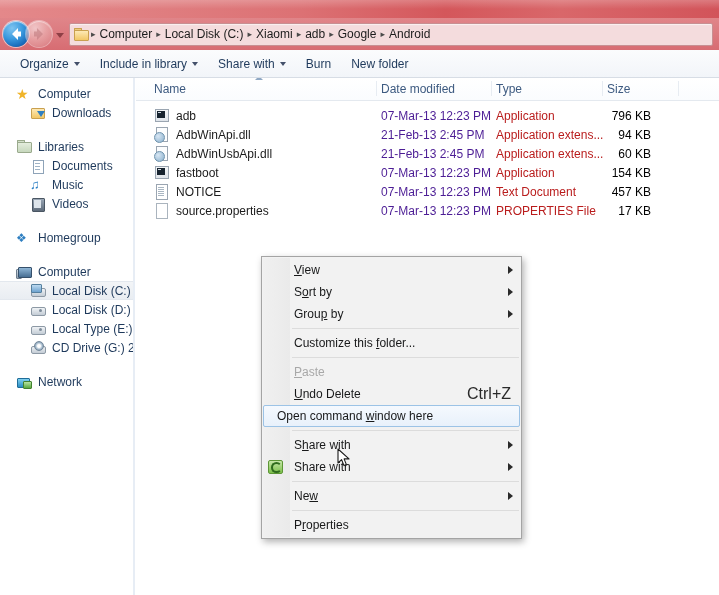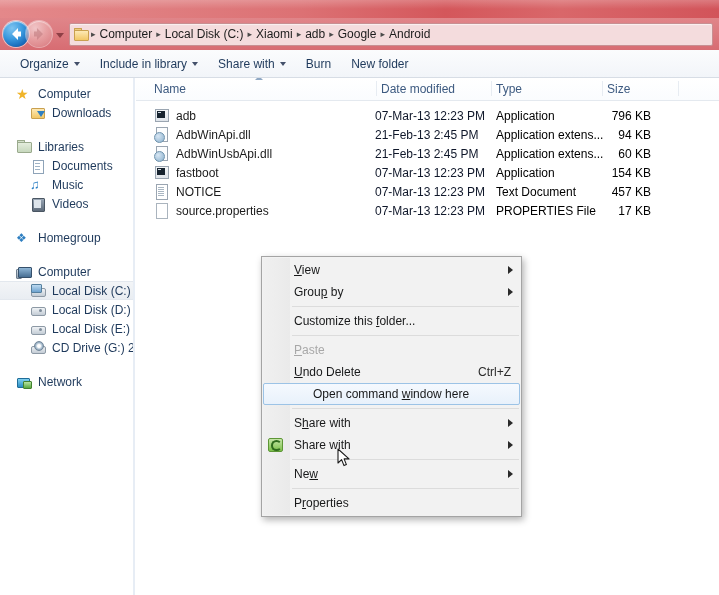--- a/index.html
+++ b/index.html
@@ -158,22 +158,22 @@
     position:absolute;top:4px;font-size:12px;color:#3d5a80;white-space:nowrap;cursor:default;
   }
   .colhdr .vdiv{position:absolute;top:3px;height:15px;width:1px;background:#e7ecf2;}
   .sortmark{
     position:absolute;left:119px;top:-2px;width:0;height:0;
     border-left:4px solid transparent;border-right:4px solid transparent;
     border-bottom:4px solid #8fa8c4;
   }
   .frow{position:relative;height:19px;display:flex;align-items:center;cursor:default;}
   .fname{position:absolute;left:18px;display:flex;align-items:center;gap:7px;font-size:12px;color:#1b1b1b;}
-  .fdate{position:absolute;left:239px;font-size:12px;color:#0f172a;white-space:nowrap;}
-  .ftype{position:absolute;left:360px;font-size:12px;color:#000000;white-space:nowrap;}
+  .fdate{position:absolute;left:245px;font-size:12px;color:#4c1d95;white-space:nowrap;}
+  .ftype{position:absolute;left:360px;font-size:12px;color:#b91c1c;white-space:nowrap;}
   .fsize{position:absolute;left:440px;width:75px;text-align:right;font-size:12px;color:#000000;}
 
   .fico{width:15px;height:15px;position:relative;flex:none;}
   .fi-exe i{position:absolute;left:1px;top:1px;width:12px;height:11px;
     background:linear-gradient(180deg,#f4f6f8,#dfe4ea);border:1px solid #9aa5b1;}
   .fi-exe b{position:absolute;left:3px;top:3px;width:8px;height:7px;background:#17232f;}
   .fi-exe em{position:absolute;left:4px;top:4px;width:3px;height:1px;background:#cfd8e0;}
   .fi-dll i{position:absolute;left:2px;top:0px;width:10px;height:13px;background:#fcfdfe;
     border:1px solid #9aa5b1;}
   .fi-dll b{position:absolute;left:0px;top:5px;width:9px;height:9px;border-radius:50%;
@@ -198,24 +198,24 @@
   }
   .mi{
     position:relative;height:22px;display:flex;align-items:center;
     padding-left:32px;padding-right:8px;font-size:12px;color:#18191a;
     white-space:nowrap;cursor:default;z-index:2;
   }
   .mi.disabled{color:#a8a8a8;}
   .mi.hl{
     background:linear-gradient(180deg,#f5f9fe,#e8f1fb);
     border:1px solid #9cc3e6;border-radius:2px;
-    margin:0 1px;padding-left:49px;height:20px;
+    margin:0 1px;padding-left:13px;height:20px;
   }
   .mi .lbl u{text-decoration:underline;}
-  .mi .acc{margin-left:auto;font-size:12px;color:#2a2a2a;padding-right:2px;}
+  .mi .acc{margin-left:auto;font-size:16px;color:#2a2a2a;padding-right:2px;}
   .mi .subarrow{
     margin-left:auto;width:0;height:0;
     border-top:4px solid transparent;border-bottom:4px solid transparent;
     border-left:5px solid #2a2a2a;
   }
   .msep{height:1px;background:#dcdcdc;margin:3px 2px 3px 30px;position:relative;z-index:2;}
   .mi .gico{
     position:absolute;left:5px;top:3px;width:16px;height:15px;
   }
   .mi .gico i{position:absolute;left:1px;top:1px;width:13px;height:12px;border-radius:2px;
@@ -359,21 +359,21 @@
           <i></i>
           <b></b>
         </span>
       <span>Local Disk (D:)</span>
     </div>
     <div class="navrow child">
       <span class="nico ic-hdd">
           <i></i>
           <b></b>
         </span>
-      <span>Local Disk (E:)</span>
+      <span>Local Type (E:)</span>
     </div>
     <div class="navrow child">
       <span class="nico ic-cd">
           <i></i>
           <b></b>
         </span>
       <span>CD Drive (G:) 2011(</span>
     </div>
 
     <div class="navgap"></div>
@@ -486,20 +486,24 @@
 
   </div>
 
   <div class="ctxmenu">
 
     <div class="mi">
       <span class="lbl"><u>V</u>iew</span>
       <span class="subarrow"></span>
     </div>
     <div class="mi">
+      <span class="lbl">S<u>o</u>rt by</span>
+      <span class="subarrow"></span>
+    </div>
+    <div class="mi">
       <span class="lbl">Grou<u>p</u> by</span>
       <span class="subarrow"></span>
     </div>
 
     <div class="msep"></div>
 
     <div class="mi">
       <span class="lbl">Customize this <u>f</u>older...</span>
     </div>
 

